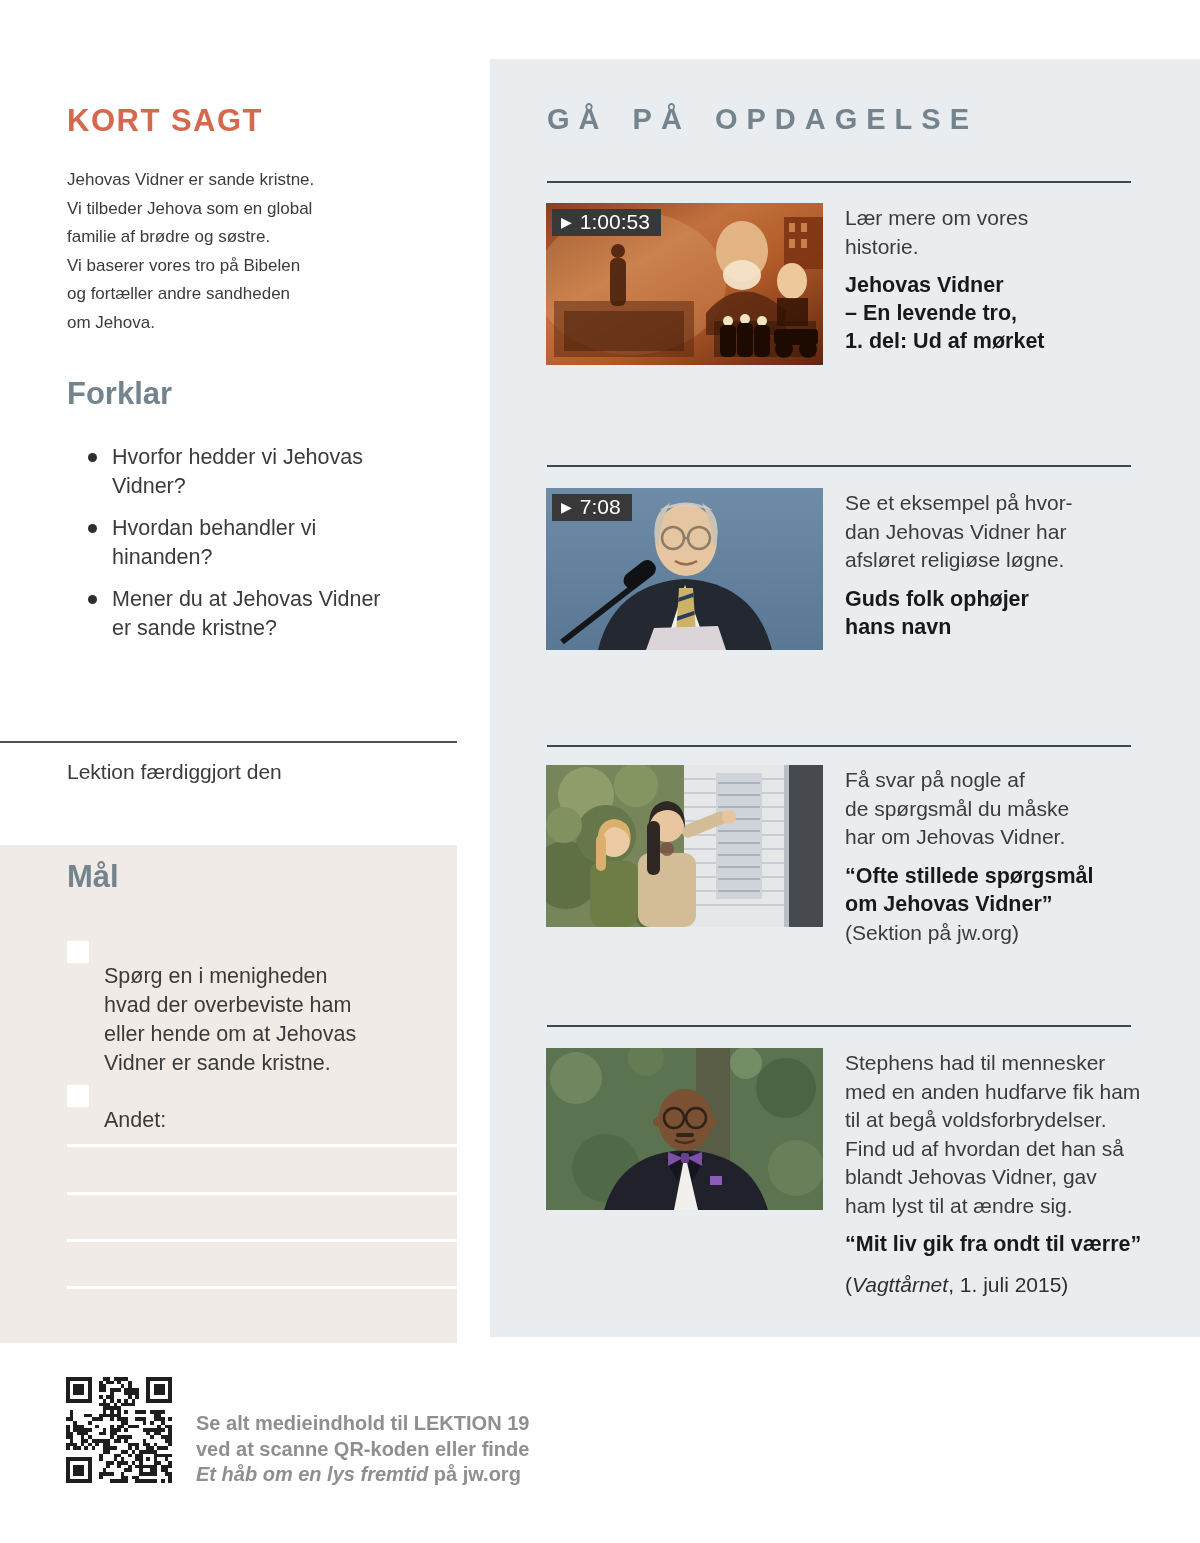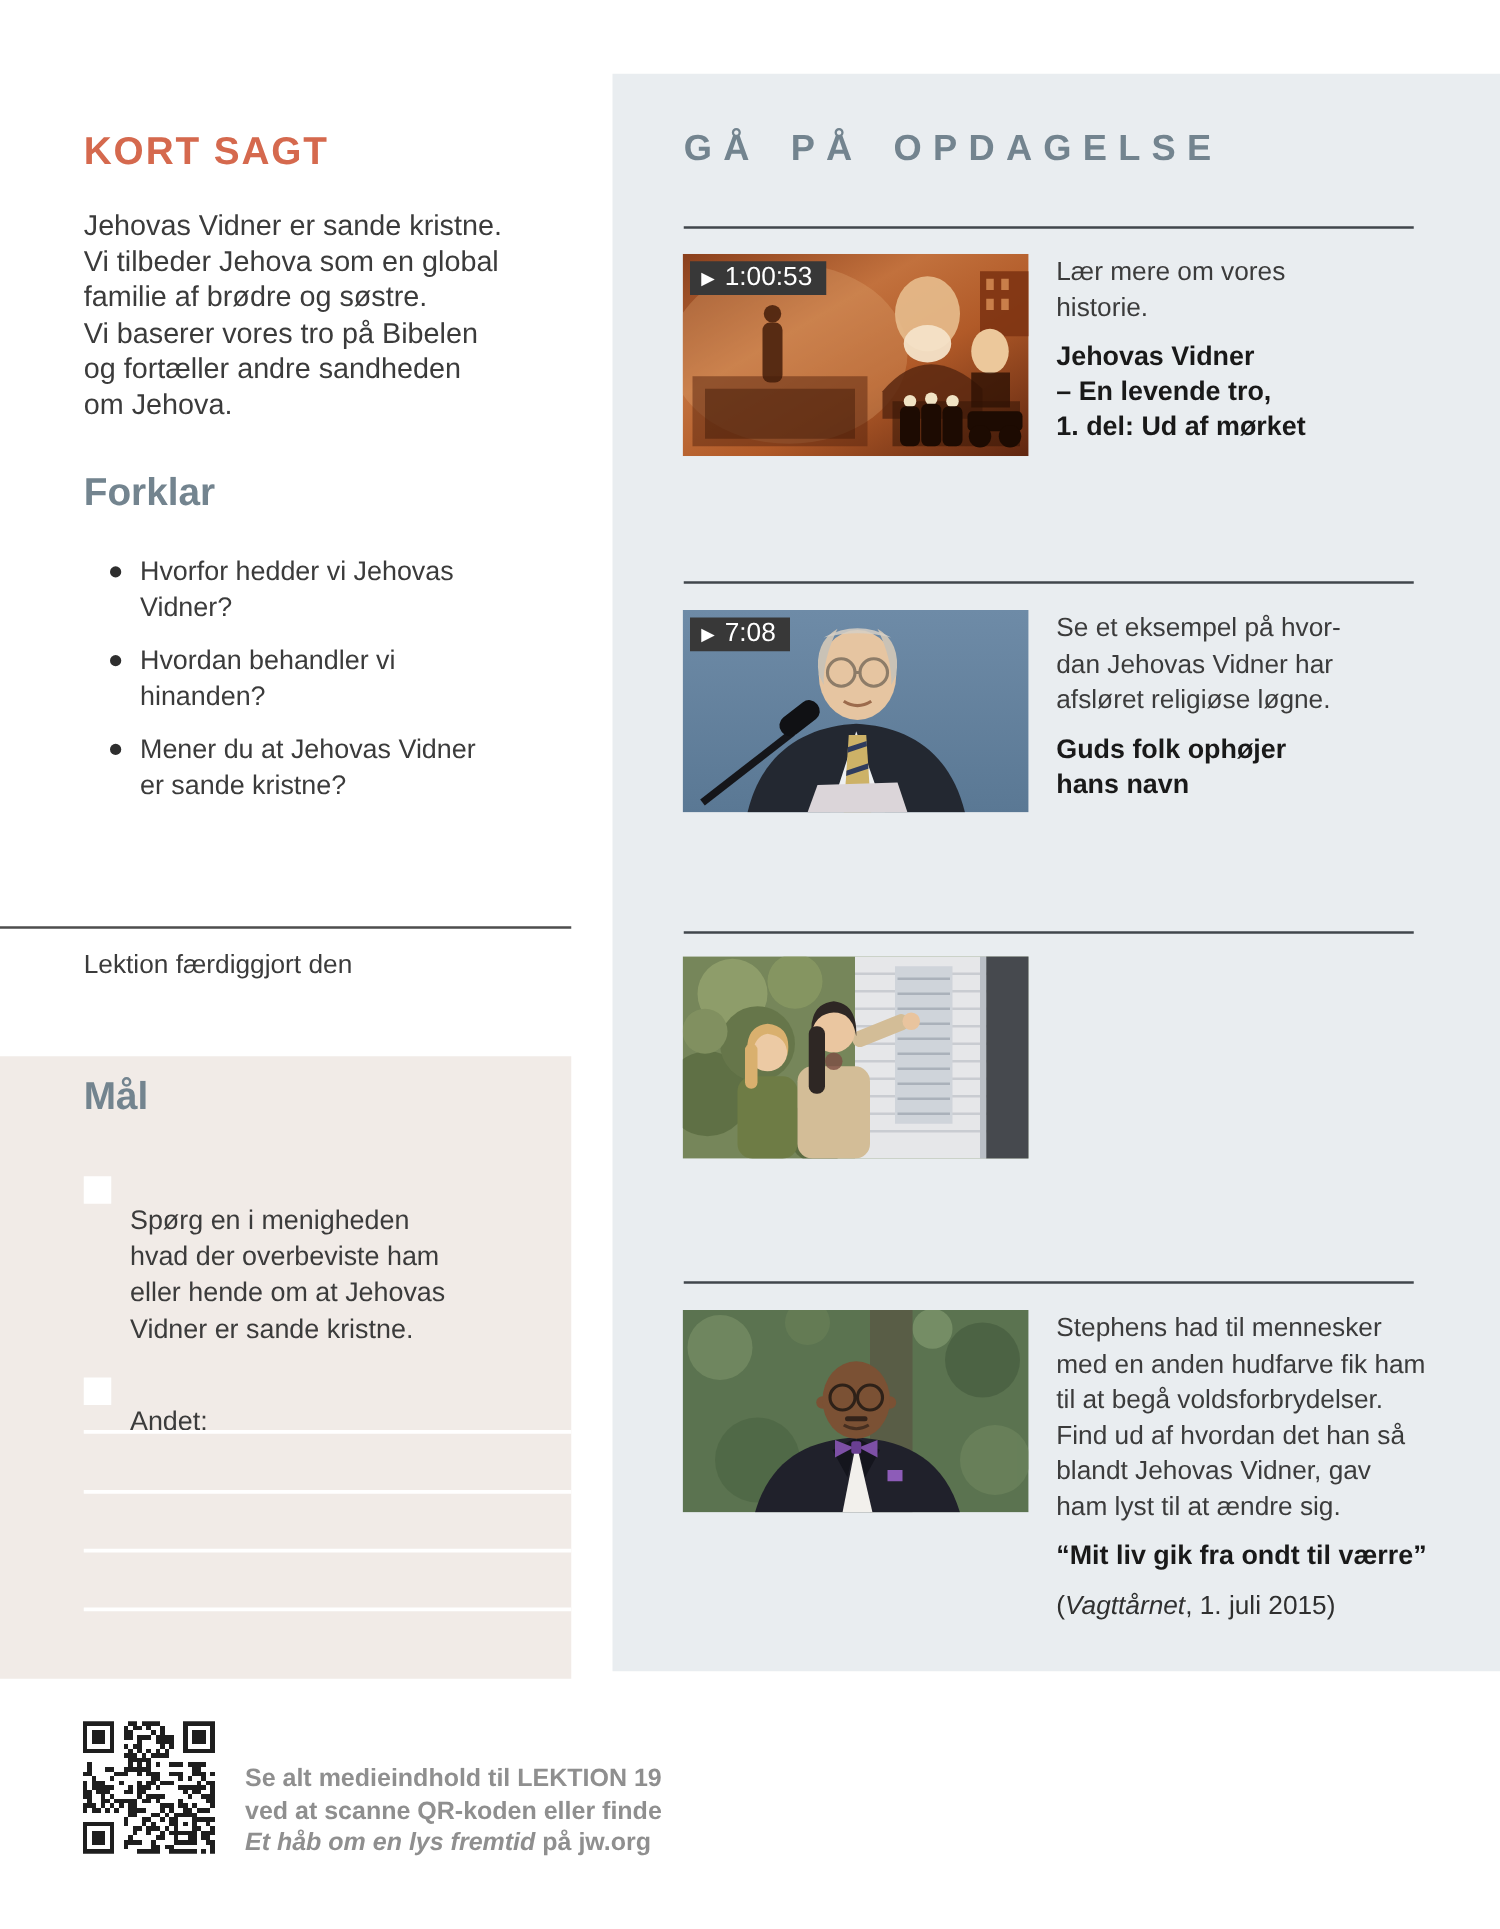--- a/index.html
+++ b/index.html
@@ -1,34 +1,34 @@
 <!DOCTYPE html>
 <html><head>
 <meta charset="utf-8">
 <style>
   html,body{margin:0;padding:0;background:#ffffff;}
   .page{position:relative;width:1200px;height:1543px;background:#ffffff;overflow:hidden;
         font-family:"Liberation Sans", sans-serif;color:#3b3b3b;}
   
   .h-orange{position:absolute;left:67px;top:103px;margin:0;font-size:31px;font-weight:bold;
             letter-spacing:1.5px;color:#d5694e;}
-  .intro{position:absolute;left:67px;top:166px;width:370px;margin:0;font-size:23px;
+  .intro{position:absolute;left:67px;top:166px;width:370px;margin:0;font-size:17px;
          line-height:28.5px;white-space:pre-line;}
   .h-blue{margin:0;font-size:31px;font-weight:bold;color:#73848f;}
   .forklar{position:absolute;left:67px;top:376px;}
   .questions{position:absolute;left:88px;top:443px;width:370px;margin:0;padding:0;list-style:none;}
   .questions li{display:flex;gap:15px;margin-bottom:14px;}
   .qdot{width:9px;height:9px;border-radius:50%;background:#2e2e2e;flex:none;margin-top:10px;}
   .qtext{white-space:pre-line;font-size:21.5px;line-height:28.5px;}
   .rule{position:absolute;left:0;top:741px;width:457px;height:2px;background:#4e4e4e;}
   .completed{position:absolute;left:67px;top:760px;font-size:21px;}
   .goalbox{position:absolute;left:0;top:845px;width:457px;height:498px;background:#f1ebe7;}
   .goalbox h2{position:absolute;left:67px;top:14px;}
   .task{position:absolute;left:67px;display:flex;gap:15px;width:370px;}
-  .task1{top:93px;} .task2{top:254px;}
+  .task1{top:93px;} .task2{top:237px;}
   .checkbox{width:22px;height:22px;background:#ffffff;flex:none;margin-top:3px;}
   .task-label{white-space:pre-line;font-size:21.5px;line-height:29px;margin-top:24px;}
   .writeline{position:absolute;left:67px;width:390px;height:3px;background:#ffffff;}
   .wl1{top:299px;} .wl2{top:347px;} .wl3{top:394px;} .wl4{top:441px;}
   .qr{position:absolute;left:66px;top:1377px;width:106px;height:106px;}
   .qrtext{position:absolute;left:196px;top:1411px;font-size:20px;font-weight:bold;
           color:#8f8f8f;line-height:25.5px;}
   .qrtext em{}
   
   .panel{position:absolute;left:490px;top:59px;width:710px;height:1278px;background:#e9edf0;}
@@ -586,20 +586,28 @@
           <rect x="50" y="70" width="10" height="36" rx="5" fill="#d9b06e"></rect>
           <rect x="92" y="88" width="58" height="74" rx="12" fill="#d3bd97"></rect>
           <rect x="136" y="62" width="48" height="13" rx="6" fill="#d3bd97" transform="rotate(-22 136 68)"></rect>
           <circle cx="183" cy="52" r="7" fill="#e9c49e"></circle>
           <circle cx="121" cy="60" r="17" fill="#eac6a0"></circle>
           <path d="M103,62 Q102,38 121,36 Q140,38 139,64 Q136,45 121,45 Q106,46 103,62 Z" fill="#2e2724"></path>
           <rect x="101" y="56" width="13" height="54" rx="6" fill="#2e2724"></rect>
           <circle cx="121" cy="84" r="7" fill="#7d4e44" opacity="0.8"></circle>
         </svg>
       </div>
+      <div class="mtext">
+        <p class="note">Få svar på nogle af
+de spørgsmål du måske
+har om Jehovas Vidner.</p>
+        <p class="mtitle">“Ofte stillede spørgsmål
+om Jehovas Vidner”</p>
+        <p class="subtitle">(Sektion på jw.org)</p>
+      </div>
     </article>
 
     <article class="media mi4">
       <div class="thumb">
         <svg viewBox="0 0 277 162" preserveAspectRatio="none">
           <rect width="277" height="162" fill="#5b7350"></rect>
           <g opacity="0.5">
             <circle cx="30" cy="30" r="26" fill="#839a6e"></circle>
               <circle cx="240" cy="40" r="30" fill="#3f5439"></circle>
             <circle cx="200" cy="15" r="16" fill="#8fa87a"></circle>

